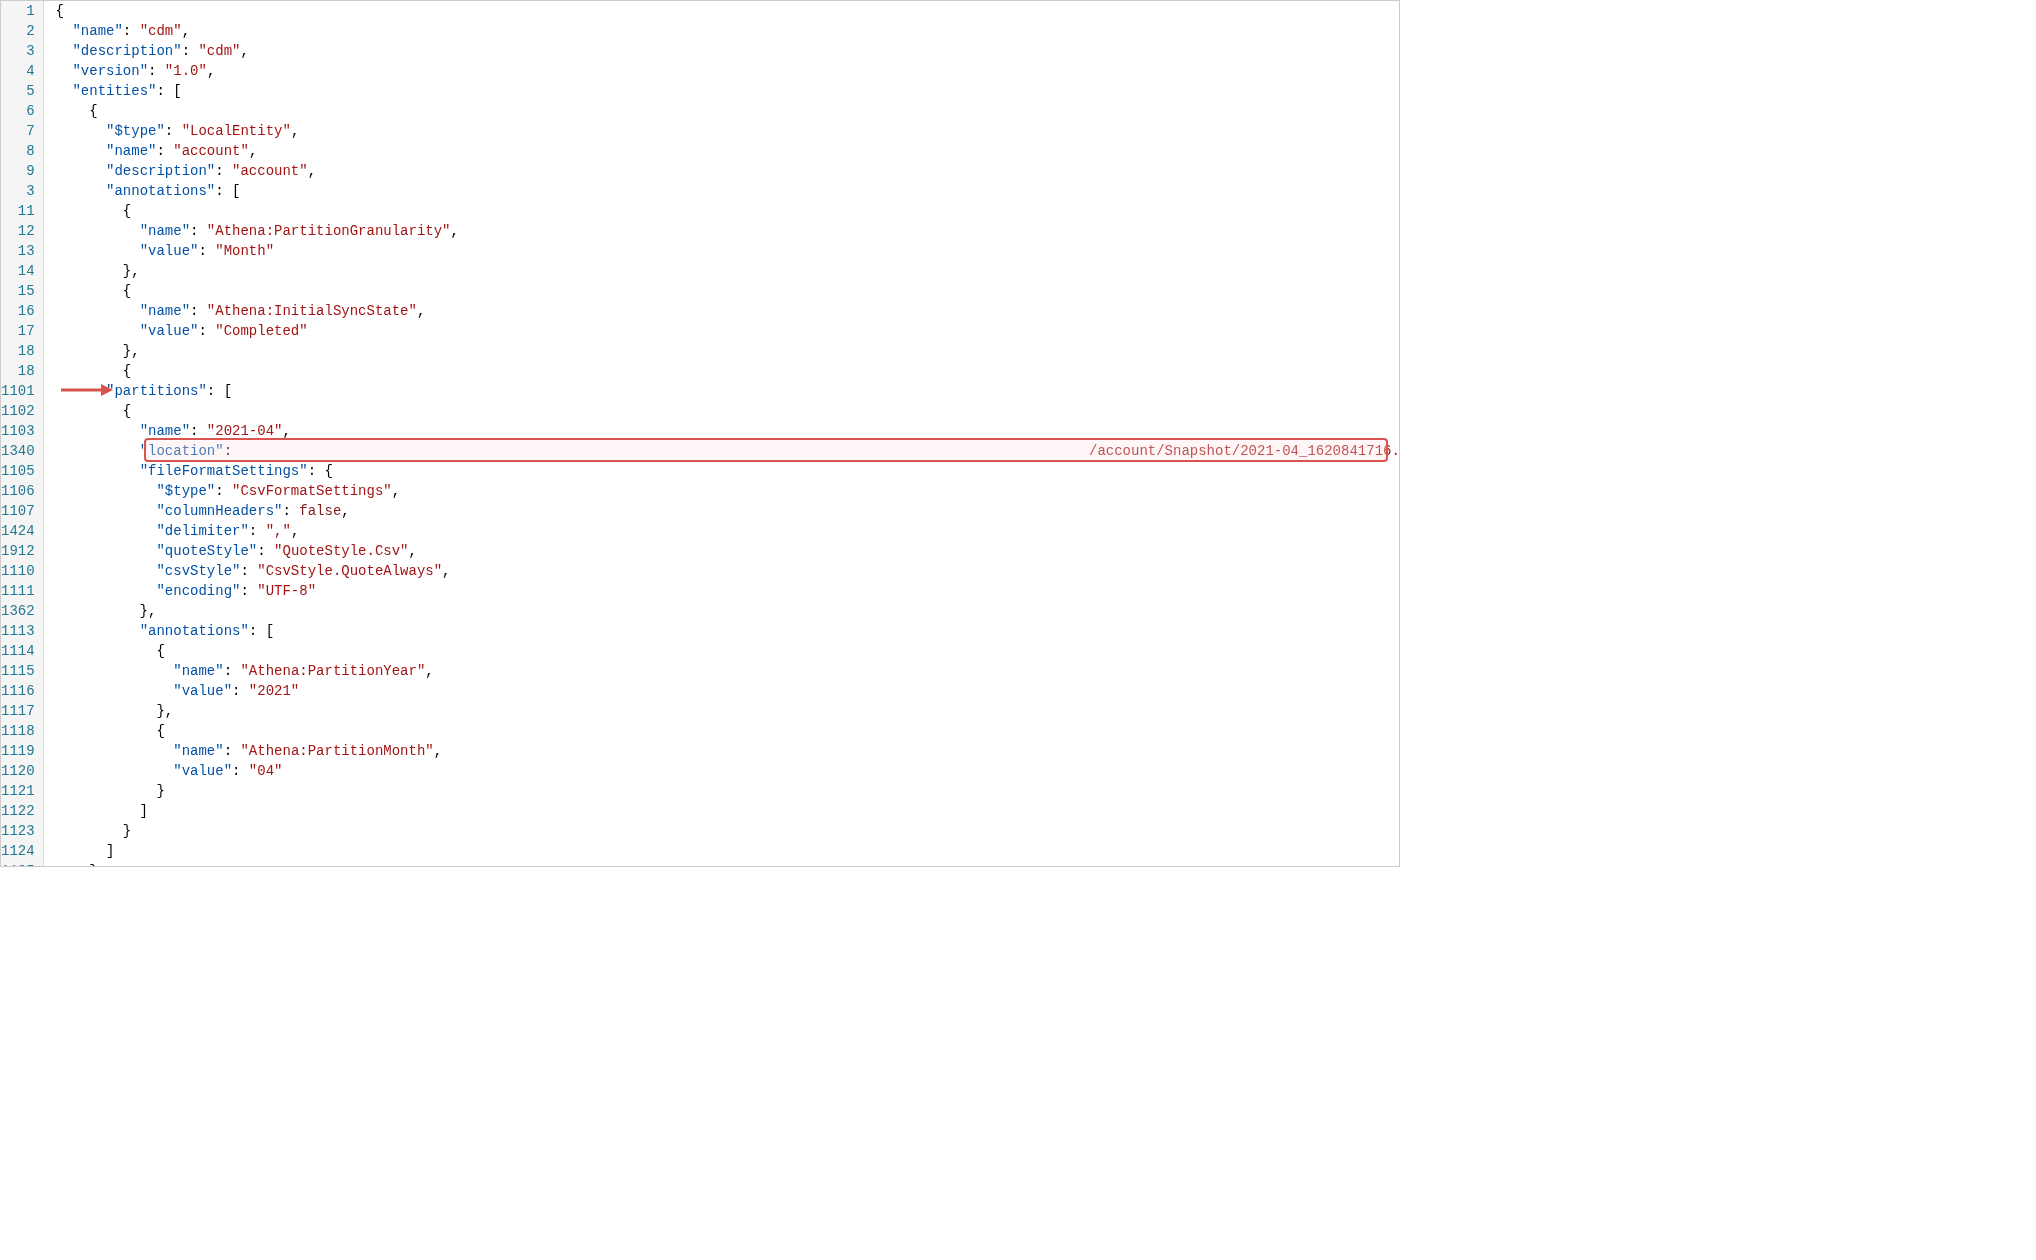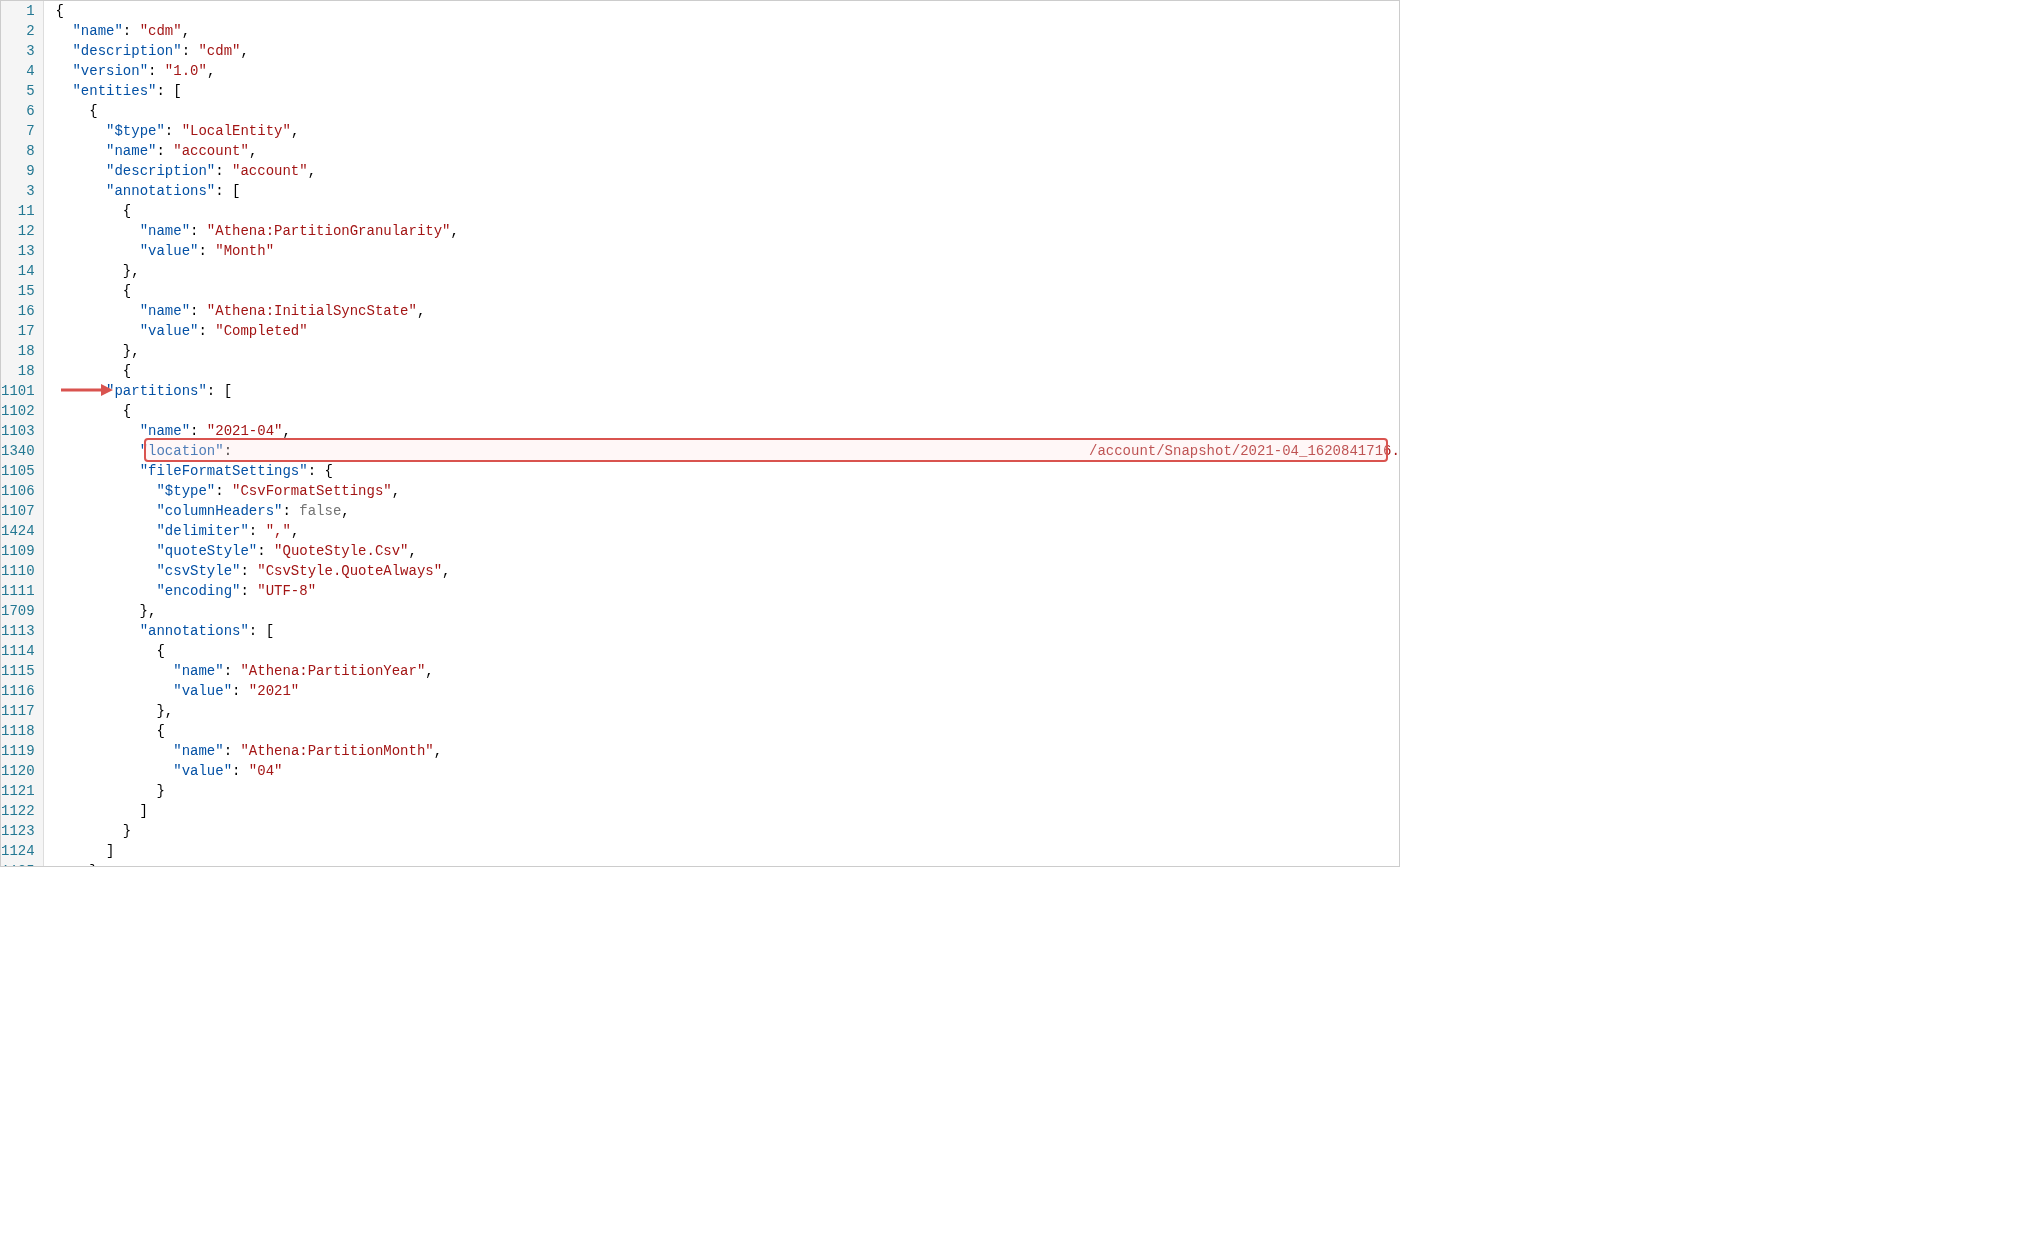--- a/index.html
+++ b/index.html
@@ -38,21 +38,21 @@
 }
 .line {
   height: 20px;
   line-height: 20px;
   white-space: pre;
   position: relative;
 }
 .p { color: #000; } 
 .k { color: #0451a5; } 
 .s { color: #a31515; } 
-.b { color: #737373; } 
+.b { color: #7f1d1d; } 
 .arrow {
   position: absolute;
   left: 60px;
   top: 382px;
   width: 52px;
   height: 14px;
   pointer-events: none;
 }
 .highlight-box {
   position: absolute;
@@ -91,24 +91,24 @@
       <div class="ln">18</div>
       <div class="ln">18</div>
       <div class="ln">1101</div>
       <div class="ln">1102</div>
       <div class="ln">1103</div>
       <div class="ln">1340</div>
       <div class="ln">1105</div>
       <div class="ln">1106</div>
       <div class="ln">1107</div>
       <div class="ln">1424</div>
-      <div class="ln">1109</div>
+      <div class="ln">1912</div>
       <div class="ln">1110</div>
       <div class="ln">1111</div>
-      <div class="ln">1709</div>
+      <div class="ln">1362</div>
       <div class="ln">1113</div>
       <div class="ln">1114</div>
       <div class="ln">1115</div>
       <div class="ln">1116</div>
       <div class="ln">1117</div>
       <div class="ln">1118</div>
       <div class="ln">1119</div>
       <div class="ln">1120</div>
       <div class="ln">1121</div>
       <div class="ln">1122</div>

